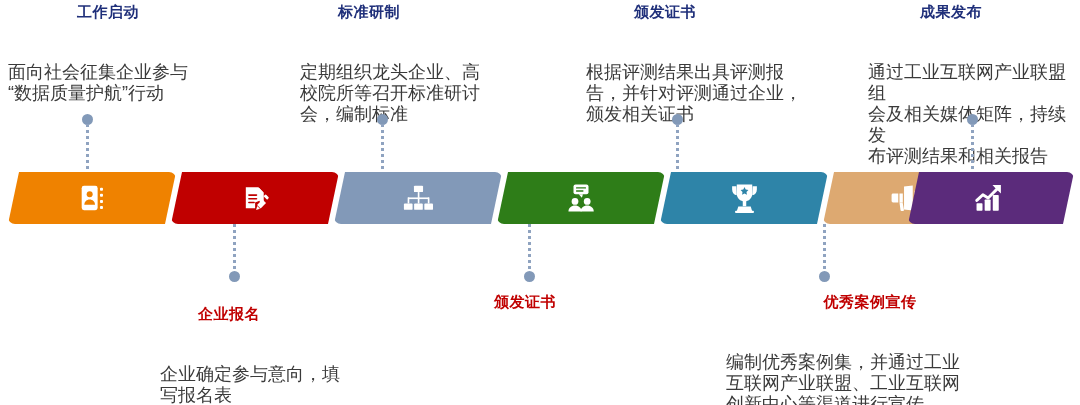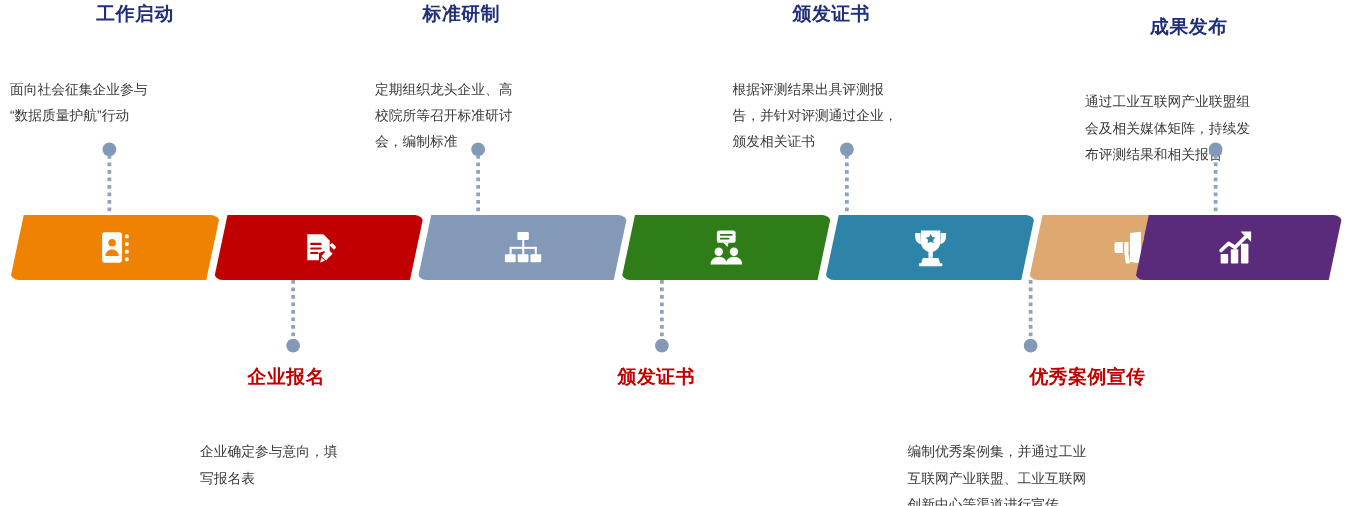--- a/index.html
+++ b/index.html
@@ -64,21 +64,21 @@
     font-weight: bold;
     line-height: 20px;
     letter-spacing: 0.5px;
     white-space: nowrap;
     margin-bottom: 7px;
   }
   .blk-title.top  { color: #1F2F7A; }
   .blk-title.bot  { color: #C00000; }
   .blk-title.ctr  { text-align: center; }
   .blk-body {
-    font-size: 11px;
+    font-size: 18px;
     line-height: 21px;
     color: #3A3A3A;
     white-space: pre-line;
     margin-top: 40px;
   }
 </style>
 </head>
 <body>
 
 <div id="stage">
@@ -96,21 +96,21 @@
 会，编制标准</div>
   </div>
 
   <div class="block" style="left:586px; top:2px; width:220px;">
     <div class="blk-title top ctr" style="text-align:left; padding-left:48px;">颁发证书</div>
     <div class="blk-body">根据评测结果出具评测报
 告，并针对评测通过企业，
 颁发相关证书</div>
   </div>
 
-  <div class="block" style="left:868px; top:12px; width:212px;">
+  <div class="block" style="left:868px; top:2px; width:212px;">
     <div class="blk-title top ctr" style="text-align:left; padding-left:52px;">成果发布</div>
     <div class="blk-body">通过工业互联网产业联盟组
 会及相关媒体矩阵，持续发
 布评测结果和相关报告</div>
   </div>
 
   <div class="dot" style="left:82px;  top:114px;"></div>
   <div class="conn" style="left:86px; top:124px; height:48px;"></div>
 
   <div class="dot" style="left:377px; top:114px;"></div>
@@ -233,21 +233,21 @@
   <div class="conn" style="left:233px; top:224px; height:48px;"></div>
   <div class="dot" style="left:229px; top:271px;"></div>
 
   <div class="conn" style="left:528px; top:224px; height:48px;"></div>
   <div class="dot" style="left:524px; top:271px;"></div>
 
   <div class="conn" style="left:823px; top:224px; height:48px;"></div>
   <div class="dot" style="left:819px; top:271px;"></div>
 
   <div class="block" style="left:160px; top:292px; width:190px;">
-    <div class="blk-title bot" style="padding-left:38px;">企业报名</div>
+    <div class="blk-title bot" style="padding-left:38px;margin-top:12px;">企业报名</div>
     <div class="blk-body">企业确定参与意向，填
 写报名表</div>
   </div>
 
   <div class="block" style="left:432px; top:292px; width:232px;">
     <div class="blk-title bot" style="padding-left:62px;">颁发证书</div>
   </div>
 
   <div class="block" style="left:726px; top:292px; width:246px;">
     <div class="blk-title bot" style="padding-left:42px;text-align:center;">优秀案例宣传</div>

